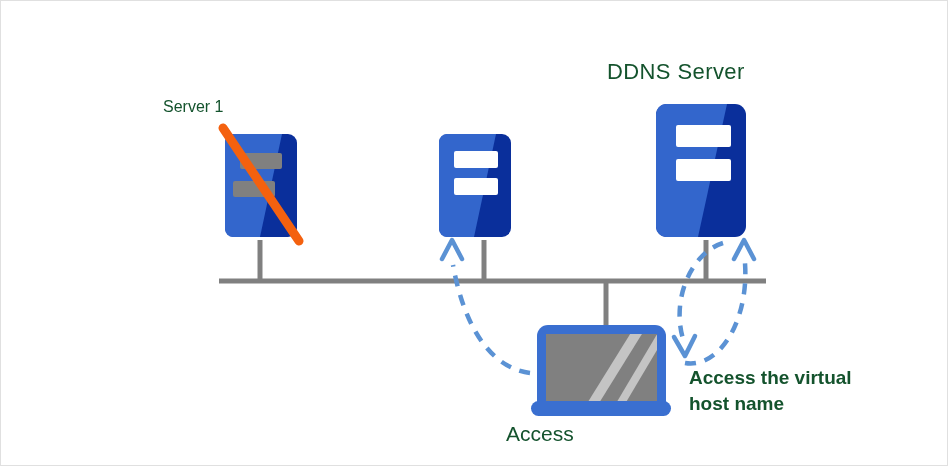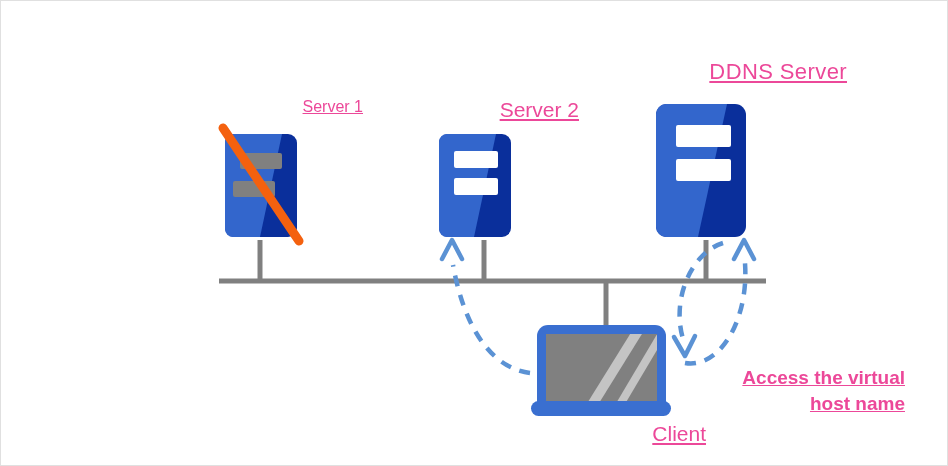--- a/index.html
+++ b/index.html
@@ -22,25 +22,24 @@
   #diagram {
     position: absolute;
     left: 0;
     top: 0;
     width: 948px;
     height: 466px;
   }
   .node-label {
     position: absolute;
     font-family: "Liberation Sans", sans-serif;
-    color: #ec4899;
+    color: #14532d;
     white-space: pre;
-    text-align: right;
+    text-align: left;
     line-height: 1.18;
-    text-decoration: underline;
   }
   #label-server1 {
     left: 162px;
     top: 97px;
     width: 200px;
     font-size: 16px;
   }
   #label-server2 {
     left: 378px;
     top: 97px;
@@ -54,21 +53,21 @@
     font-size: 22px;
     letter-spacing: 0.4px;
   }
   #label-client {
     left: 505px;
     top: 421px;
     width: 200px;
     font-size: 21px;
   }
   #label-access {
-    left: 704px;
+    left: 688px;
     top: 364px;
     width: 200px;
     font-size: 19px;
     font-weight: bold;
     line-height: 1.35;
   }
 </style>
 </head>
 <body>
 
@@ -152,22 +151,21 @@
     </g>
 
     <g>
       <path d="M 684,362 C 718,368 748,320 744,262" fill="none" stroke="#5b92d4" stroke-width="4.5" stroke-dasharray="11 9" stroke-linecap="butt"></path>
       <polyline points="733,258 743,239 753,258" fill="none" stroke="#5b92d4" stroke-width="4.5" stroke-linecap="round" stroke-linejoin="round"></polyline>
     </g>
   </svg>
 
   <div class="node-label" id="label-server1">Server 1</div>
 
-  <div class="node-label" id="label-server2">Server 2</div>
 
   <div class="node-label" id="label-ddns">DDNS Server</div>
 
-  <div class="node-label" id="label-client">Client</div>
+  <div class="node-label" id="label-client">Access</div>
 
   <div class="node-label" id="label-access">Access the virtual
 host name</div>
 
 </div>
 
 </body></html>

